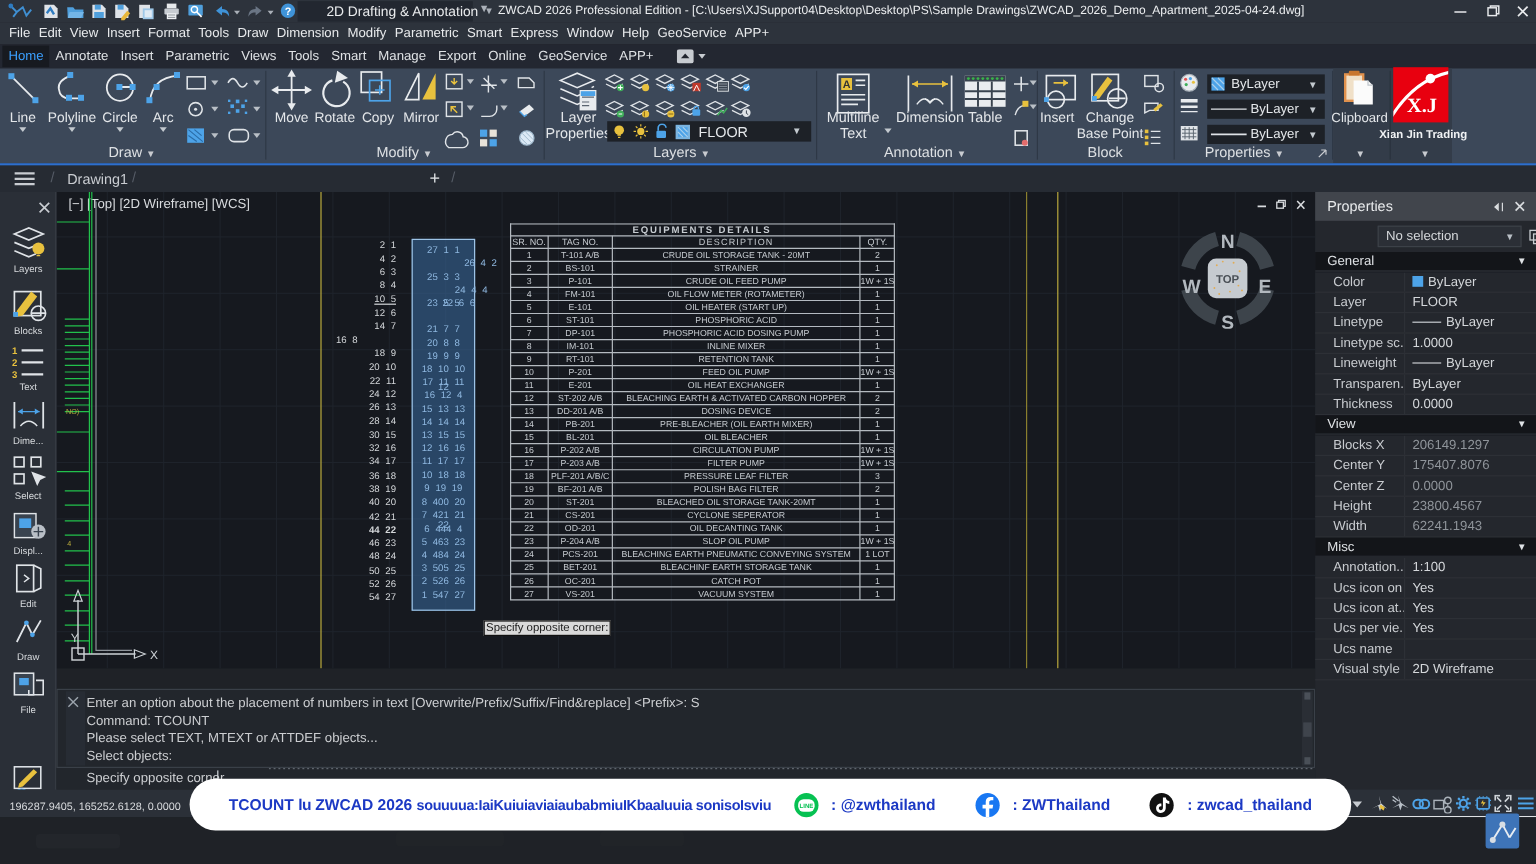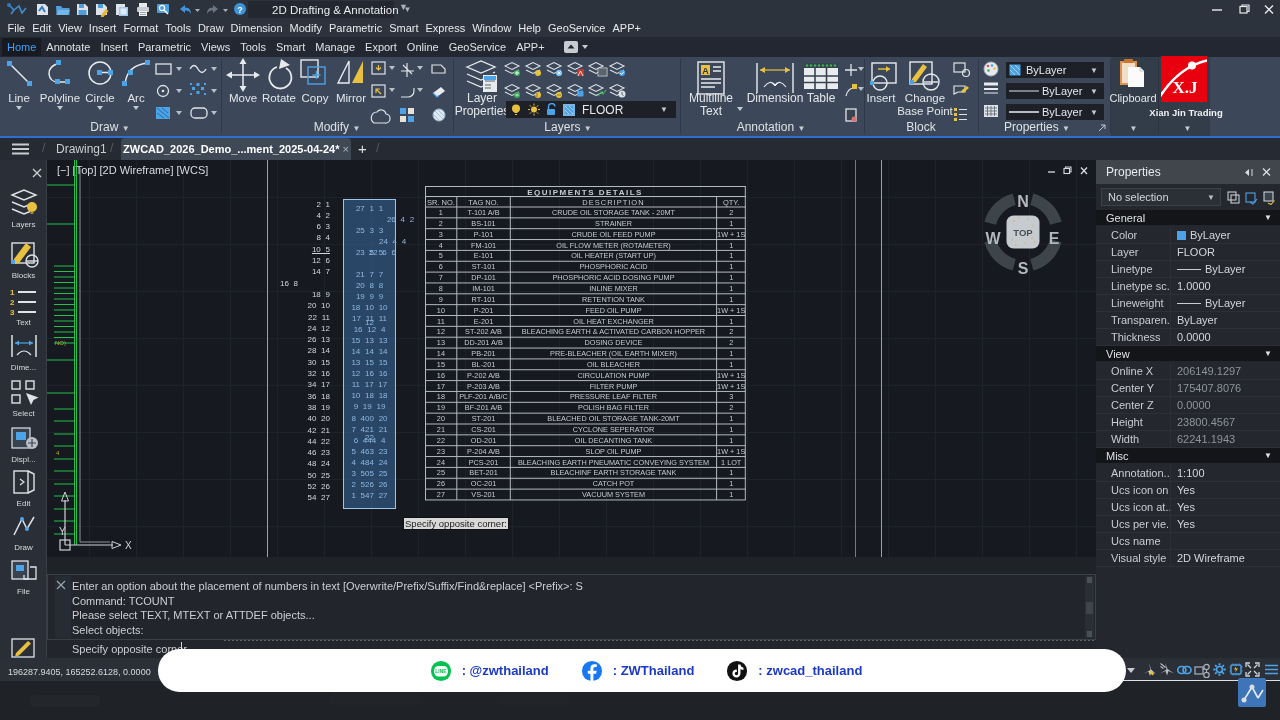--- a/index.html
+++ b/index.html
@@ -116,20 +116,21 @@
       <svg width="13" height="13" style="margin-left:4px" viewBox="0 0 13 13">
           <circle cx="6.5" cy="6.5" r="3" fill="none" stroke="#3f93d8" stroke-width="1.6"></circle>
           <g stroke="#3f93d8" stroke-width="1.6">
             <path d="M6.5 0 v2.4 M6.5 10.6 v2.4 M0 6.5 h2.4 M10.6 6.5 h2.4 M1.9 1.9 l1.7 1.7 M9.4 9.4 l1.7 1.7 M11.1 1.9 l-1.7 1.7 M3.6 9.4 l-1.7 1.7"></path>
           </g>
         </svg>
       <span style="font-size:11.5px;color:#e8eaec;margin-left:20px;white-space:nowrap;">2D Drafting &amp; Annotation</span>
       <span style="color:#aab0b8;font-size:8px;margin-left:5px;">▼</span>
     </div>
     <span class="abs" style="left:399px;top:2px;font-size:9px;color:#aab0b8;">▼</span>
+    <span class="abs" style="left:415px;top:4px;font-size:10px;color:#eceef0;">ZWCAD 2026 Professional Edition - [C:\Users\XJSupport04\Desktop\Desktop\PS\Sample Drawings\ZWCAD_2026_Demo_Apartment_2025-04-24.dwg]</span>
     <svg class="abs" style="left:1210px;top:4px;" width="68" height="11" viewBox="0 0 68 11">
       <path d="M2 6 h10" stroke="#e8eaec" stroke-width="1.4"></path>
       <g stroke="#e8eaec" stroke-width="1.2" fill="none">
           <rect x="30" y="2.5" width="7" height="6.5"></rect>
           <path d="M32 2.5 v-1.5 h7 v6.5 h-2"></path>
         </g>
       <path d="M55 1.5 L63 9.5 M63 1.5 L55 9.5" stroke="#e8eaec" stroke-width="1.4"></path>
     </svg>
   </div>
   <div class="abs" id="menubar">
@@ -535,21 +536,20 @@
   </div>
   <div class="abs" id="blueline"></div>
   <div class="abs" id="tabstrip">
     <svg class="abs" style="left:12px;top:5px" width="17" height="12" viewBox="0 0 17 12">
         <path d="M0 1.5 h17 M0 6 h17 M0 10.5 h17" stroke="#c8ccd1" stroke-width="1.8"></path>
       </svg>
     <span style="position:absolute;left:42px;top:3px;color:#565c66;">/</span>
     <span style="position:absolute;left:56px;top:4px;">Drawing1</span>
     <span style="position:absolute;left:110px;top:3px;color:#565c66;">/</span>
     <span style="position:absolute;left:376px;top:3px;color:#565c66;">/</span>
-    <div id="activetab">ZWCAD_2026_Demo_...ment_2025-04-24* <span style="color:#aeb4bb;font-weight:normal;">×</span></div>
     <span style="position:absolute;left:358px;top:2px;font-size:15px;color:#dfe2e5;">+</span>
   </div>
   <div class="abs" id="canvas">
 
     <div class="abs" style="left:0;top:0;width:1049px;height:397px;background-image:linear-gradient(#1e232b 1px, transparent 1px),linear-gradient(90deg,#1e232b 1px, transparent 1px);background-size:47px 47px;background-position:-5px -10px;"></div>
 
     <div class="abs" style="left:10px;top:4px;font-size:11px;color:#d8dbde;">[−] [Top] [2D Wireframe] [WCS]</div>
 
     <svg class="abs" style="left:1000px;top:6px" width="42" height="10" viewBox="0 0 42 10">
       <path d="M1 6 h7" stroke="#d8dbde" stroke-width="1.3"></path>
@@ -602,21 +602,21 @@
         <div class="abs" style="left:233px;top:163.8px;width:50px;text-align:right;font-size:8px;color:#d4d7da;white-space:pre;">24 12</div>
         <div class="abs" style="left:233px;top:175.1px;width:50px;text-align:right;font-size:8px;color:#d4d7da;white-space:pre;">26 13</div>
         <div class="abs" style="left:233px;top:186.4px;width:50px;text-align:right;font-size:8px;color:#d4d7da;white-space:pre;">28 14</div>
         <div class="abs" style="left:233px;top:197.7px;width:50px;text-align:right;font-size:8px;color:#d4d7da;white-space:pre;">30 15</div>
         <div class="abs" style="left:233px;top:209.0px;width:50px;text-align:right;font-size:8px;color:#d4d7da;white-space:pre;">32 16</div>
         <div class="abs" style="left:233px;top:220.3px;width:50px;text-align:right;font-size:8px;color:#d4d7da;white-space:pre;">34 17</div>
         <div class="abs" style="left:233px;top:231.6px;width:50px;text-align:right;font-size:8px;color:#d4d7da;white-space:pre;">36 18</div>
         <div class="abs" style="left:233px;top:242.9px;width:50px;text-align:right;font-size:8px;color:#d4d7da;white-space:pre;">38 19</div>
         <div class="abs" style="left:233px;top:254.2px;width:50px;text-align:right;font-size:8px;color:#d4d7da;white-space:pre;">40 20</div>
         <div class="abs" style="left:233px;top:265.5px;width:50px;text-align:right;font-size:8px;color:#d4d7da;white-space:pre;">42 21</div>
-        <div class="abs" style="left:233px;top:276.8px;width:50px;text-align:right;font-size:8px;color:#d4d7da;white-space:pre;">44 22</div>
+        <div class="abs" style="left:233px;top:276.8px;width:50px;text-align:right;font-size:8px;color:#d4d7da;white-space:pre;font-weight:bold;">44 22</div>
         <div class="abs" style="left:233px;top:288.1px;width:50px;text-align:right;font-size:8px;color:#d4d7da;white-space:pre;">46 23</div>
         <div class="abs" style="left:233px;top:299.4px;width:50px;text-align:right;font-size:8px;color:#d4d7da;white-space:pre;">48 24</div>
         <div class="abs" style="left:233px;top:310.7px;width:50px;text-align:right;font-size:8px;color:#d4d7da;white-space:pre;">50 25</div>
         <div class="abs" style="left:233px;top:322.0px;width:50px;text-align:right;font-size:8px;color:#d4d7da;white-space:pre;">52 26</div>
         <div class="abs" style="left:233px;top:333.3px;width:50px;text-align:right;font-size:8px;color:#d4d7da;white-space:pre;">54 27</div>
       </div>
 
     <div class="abs" style="left:296px;top:39px;width:53px;height:310px;background:rgba(58,108,160,0.55);border:1px solid #9dc3e6;"></div>
     <div class="abs" id="numsR">
         <div class="abs" style="left:296px;top:43.5px;width:53px;text-align:center;font-size:8px;color:#8fb8e0;white-space:pre;">27 1 1</div>
@@ -968,21 +968,21 @@
     <div class="abs" style="left:134px;top:2px;width:1px;height:12px;background:#d0d5da;"></div>
   </div>
   <div class="abs" id="props">
     <div class="hdr">Properties
       <svg class="abs" style="left:148px;top:7px" width="30" height="11" viewBox="0 0 30 11">
           <path d="M1 5.5 l4 -3.5 v7 z M6 5.5 h4" fill="#d8dbde" stroke="none"></path>
           <path d="M8 2 v7" stroke="#d8dbde" stroke-width="1"></path>
           <path d="M19 1.5 l7 7 M26 1.5 l-7 7" stroke="#d8dbde" stroke-width="1.4"></path>
         </svg>
     </div>
-    <div style="position:relative;height:26px;">
+    <div style="position:relative;height:26px;margin-left:47px;">
       <div class="abs" style="left:5px;top:4px;width:120px;height:18px;background:#2b2f36;border:1px solid #3c4148;color:#d4d7da;font-size:11px;line-height:16px;padding-left:6px;">No selection <span style="position:absolute;right:5px;top:1px;font-size:8px;color:#b9bfc6;">▼</span></div>
       <svg class="abs" style="left:130px;top:6px" width="52" height="15" viewBox="0 0 52 15">
         <g fill="none" stroke="#c8ccd1" stroke-width="1.1">
             <rect x="2" y="2" width="8" height="8"></rect>
             <rect x="5" y="5" width="8" height="8"></rect>
           </g>
         <g fill="none" stroke="#4da3e8" stroke-width="1.1">
             <rect x="20" y="3" width="9" height="9"></rect>
             <path d="M24 12 l3 2 4 -5"></path>
           </g>
@@ -1016,21 +1016,21 @@
     <div class="row">
         <div class="l">Transparen...</div>
         <div class="v">ByLayer</div>
       </div>
     <div class="row">
         <div class="l">Thickness</div>
         <div class="v">0.0000</div>
       </div>
     <div class="sect">View<span style="position:absolute;right:8px;top:0;font-size:8px;">▼</span></div>
     <div class="row">
-        <div class="l">Online X</div>
+        <div class="l">Blocks X</div>
         <div class="v gray">206149.1297</div>
       </div>
     <div class="row">
         <div class="l">Center Y</div>
         <div class="v gray">175407.8076</div>
       </div>
     <div class="row">
         <div class="l">Center Z</div>
         <div class="v gray">0.0000</div>
       </div>
@@ -1117,20 +1117,21 @@
           <path d="M6 22 L14 9 M14 9 L20 20 M20 20 L25 12" stroke="#e6ecf2" stroke-width="1.6" fill="none"></path>
           <circle cx="14" cy="9" r="2.5" fill="#d8dee4"></circle>
           <circle cx="6" cy="22" r="2.5" fill="#d8dee4"></circle>
         </svg>
     </div>
     <div class="abs" style="left:30px;top:14px;width:70px;height:12px;background:#23262b;border-radius:3px;"></div>
     <div class="abs" style="left:330px;top:12px;width:90px;height:12px;background:#212428;border-radius:3px;"></div>
     <div class="abs" style="left:500px;top:12px;width:70px;height:12px;background:#212428;border-radius:3px;"></div>
   </div>
   <div class="abs" id="banner">
+    <span style="white-space:nowrap;">TCOUNT <span style="letter-spacing:-0.5px">lu</span> ZWCAD 2026 <span style="font-size:12px;letter-spacing:-0.3px">souuuua:IaiKuiuiaviaiaubabmiuIKbaaIuuia sonisoIsviu</span></span>
     <svg width="22" height="22" viewBox="0 0 24 24" style="margin-left:8px;flex:none;">
         <circle cx="12" cy="12" r="11" fill="#06c152"></circle>
         <rect x="4.5" y="6.5" width="15" height="11.5" rx="5" fill="#fff"></rect>
         <text x="12" y="14.5" font-size="5.5" font-weight="bold" fill="#06c152" text-anchor="middle">LINE</text>
       </svg>
     <span style="white-space:nowrap;">: @zwthailand</span>
     <span style="width:12px;flex:none;"></span>
     <svg width="22" height="22" viewBox="0 0 24 24" style="flex:none;">
         <circle cx="12" cy="12" r="11" fill="#1877f2"></circle>
         <path d="M13.5 23 v-8 h3 l0.6-3.4 h-3.6 v-2.2 c0-1 0.4-1.9 2-1.9 h1.7 V4.6 c-0.3 0-1.4-0.1-2.6-0.1 -2.6 0-4.3 1.6-4.3 4.4 v2.7 H7.4 V15 h2.9 v8 z" fill="#fff"></path>

